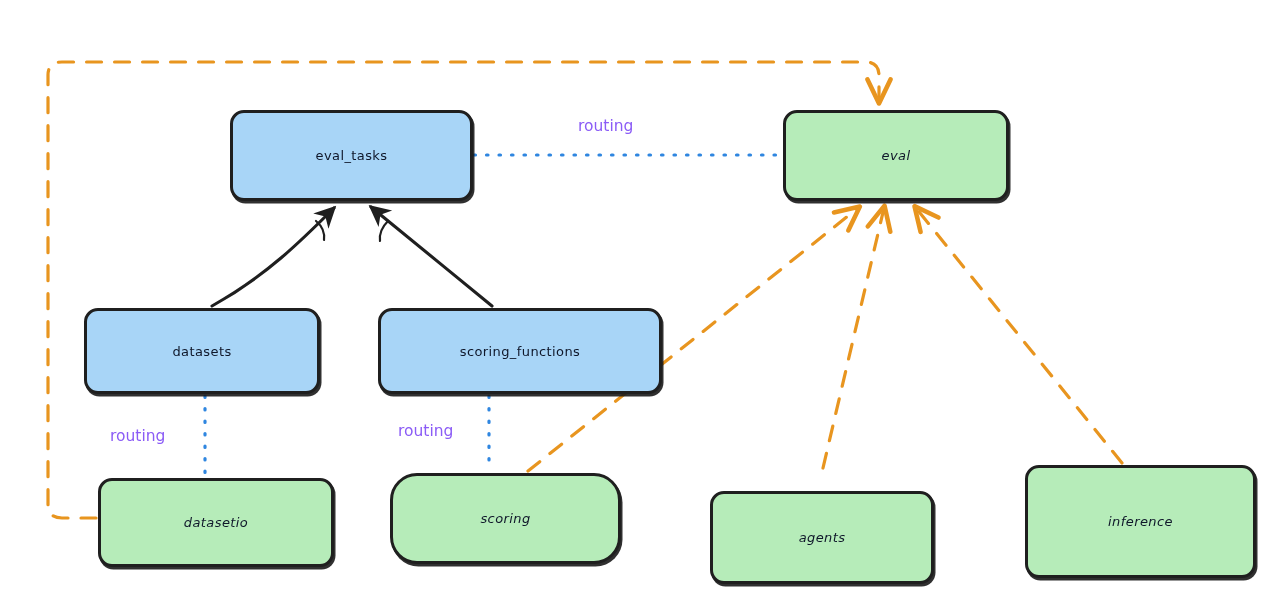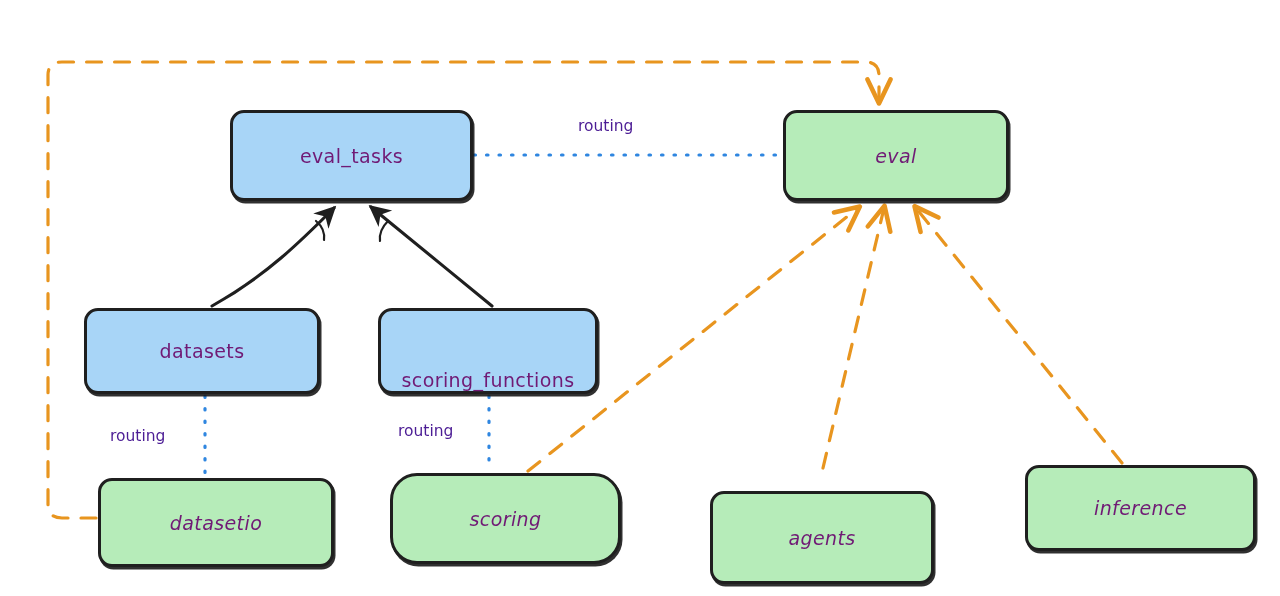--- a/index.html
+++ b/index.html
@@ -31,31 +31,31 @@
     align-items: center;
     justify-content: center;
     border: 3px solid #1f1f1f;
     border-radius: 14px;
     box-shadow: 1.5px 2.5px 0 0 rgba(25,25,25,0.9);
   }
   .node-blue  { background: #a8d5f7; }
   .node-green { background: #b6ecb9; font-style: italic; }
   .node-label {
     font-family: "DejaVu Sans", sans-serif;
-    font-size: 19px;
-    color: #701a75;
+    font-size: 13px;
+    color: #0f172a;
     letter-spacing: 0.4px;
     white-space: nowrap;
     user-select: none;
   }
   .edge-label {
     position: absolute;
     font-family: "DejaVu Sans", sans-serif;
     font-size: 15.5px;
-    color: #4c1d95;
+    color: #8b5cf6;
     white-space: nowrap;
     user-select: none;
   }
 </style>
 </head>
 <body>
 
 <div id="canvas">
 
   <svg id="edge-layer" viewBox="0 0 1280 596" width="1280" height="596" xmlns="http://www.w3.org/2000/svg">
@@ -115,37 +115,37 @@
   </div>
 
   <div class="node node-green" style="left:783px; top:110px; width:226px; height:91px;">
     <span class="node-label">eval</span>
   </div>
 
   <div class="node node-blue" style="left:84px; top:308px; width:236px; height:86px;">
     <span class="node-label">datasets</span>
   </div>
 
-  <div class="node node-blue" style="left:378px; top:308px; width:220px; height:86px;align-items:flex-end;">
+  <div class="node node-blue" style="left:378px; top:308px; width:284px; height:86px;">
     <span class="node-label">scoring_functions</span>
   </div>
 
   <div class="node node-green" style="left:98px; top:478px; width:236px; height:89px;text-align:center;">
     <span class="node-label">datasetio</span>
   </div>
 
   <div class="node node-green" style="left:390px; top:473px; width:231px; height:91px;border-radius:27px;">
     <span class="node-label">scoring</span>
   </div>
 
   <div class="node node-green" style="left:710px; top:491px; width:224px; height:93px;">
     <span class="node-label">agents</span>
   </div>
 
-  <div class="node node-green" style="left:1025px; top:465px; width:231px; height:86px;">
+  <div class="node node-green" style="left:1025px; top:465px; width:231px; height:113px;">
     <span class="node-label">inference</span>
   </div>
 
   <div class="edge-label" style="left:578px; top:117px;">routing</div>
 
   <div class="edge-label" style="left:110px; top:427px;">routing</div>
 
   <div class="edge-label" style="left:398px; top:422px;">routing</div>
 
 </div>

